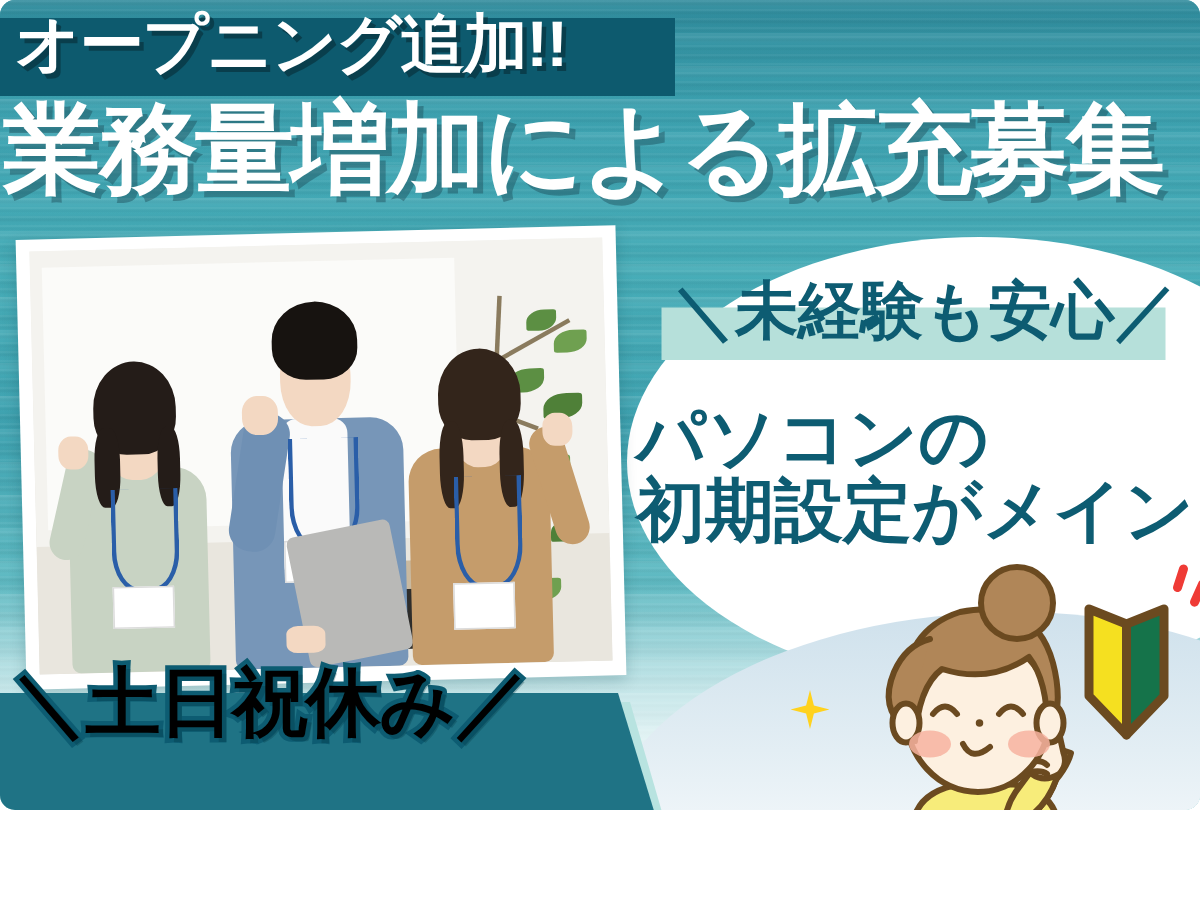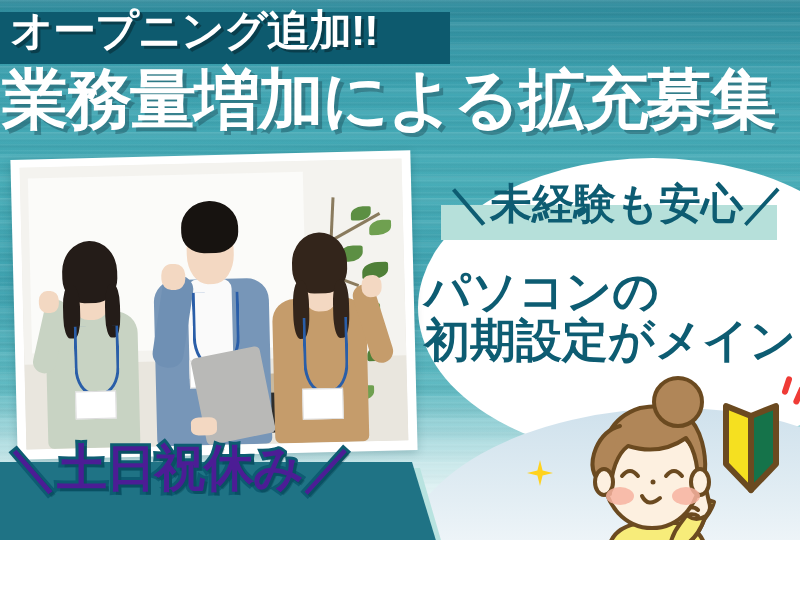--- a/index.html
+++ b/index.html
@@ -5,20 +5,21 @@
 <style>
   html,body{margin:0;padding:0;}
   body{
     width:800px;height:600px;overflow:hidden;
     font-family:"Liberation Sans","DejaVu Sans",sans-serif;
     background:#ffffff;
   }
   #banner{
     position:relative;width:800px;height:540px;overflow:hidden;
     background:#3e9fae;
+    border-radius:10px;
   }
   
   .bg-teal{
     position:absolute;left:0;top:0;width:800px;height:600px;
     background:
       linear-gradient(180deg,#2f8b9c 0%,#3ea4b2 14%,#47adb8 30%,#3fa3b1 48%,#5bb8c1 62%,#7ec9cf 78%,#aadcdf 90%,#d6eef0 100%);
   }
   .bg-streaks{
     position:absolute;left:0;top:0;width:800px;height:600px;
     background:repeating-linear-gradient(
@@ -106,21 +107,21 @@
   .laptop{position:absolute;background:#b9b9b7;border-radius:5px;transform:rotate(-10deg);}
 
   
   .hl-band{
     position:absolute;left:441px;top:205px;width:336px;height:35px;
     background:#b6e0da;
   }
   .sub-lead{
     position:absolute;left:448px;top:186px;
     font-size:42px;font-weight:bold;color:#0d5c72;
-    letter-spacing:0px;line-height:1;white-space:nowrap;font-family:Liberation Mono, monospace;
+    letter-spacing:0px;line-height:1;white-space:nowrap;
   }
   .pc-line{
     position:absolute;left:424px;
     font-size:46px;font-weight:bold;color:#0d5c72;
     letter-spacing:0px;line-height:1;white-space:nowrap;
   }
   .pc-line.l1{top:268px;}
   .pc-line.l2{top:317px;}
 
   
@@ -129,21 +130,21 @@
     background:#b8e3e0;
     clip-path:polygon(0 0,420px 0,452px 110px,0 110px);
   }
   .bottom-band{
     position:absolute;left:0;top:462px;width:445px;height:108px;
     background:#1f7385;
     clip-path:polygon(0 0,412px 0,445px 108px,0 108px);
   }
   .holiday-top{
     position:absolute;left:8px;top:443px;
-    font-size:50px;font-weight:bold;color:#4c1d95;
+    font-size:50px;font-weight:bold;color:#000000;
     letter-spacing:-1px;line-height:1;white-space:nowrap;
     -webkit-text-stroke:6px #0d5c72;
     paint-order:stroke fill;
     text-shadow:3px 3px 0 rgba(0,50,62,.28);
   }
   .holiday-big{
     position:absolute;left:12px;top:502px;
     font-size:62px;font-weight:bold;color:#ffffff;
     letter-spacing:-1px;line-height:1;white-space:nowrap;
     text-shadow:3px 3px 0 rgba(0,40,52,.35);

